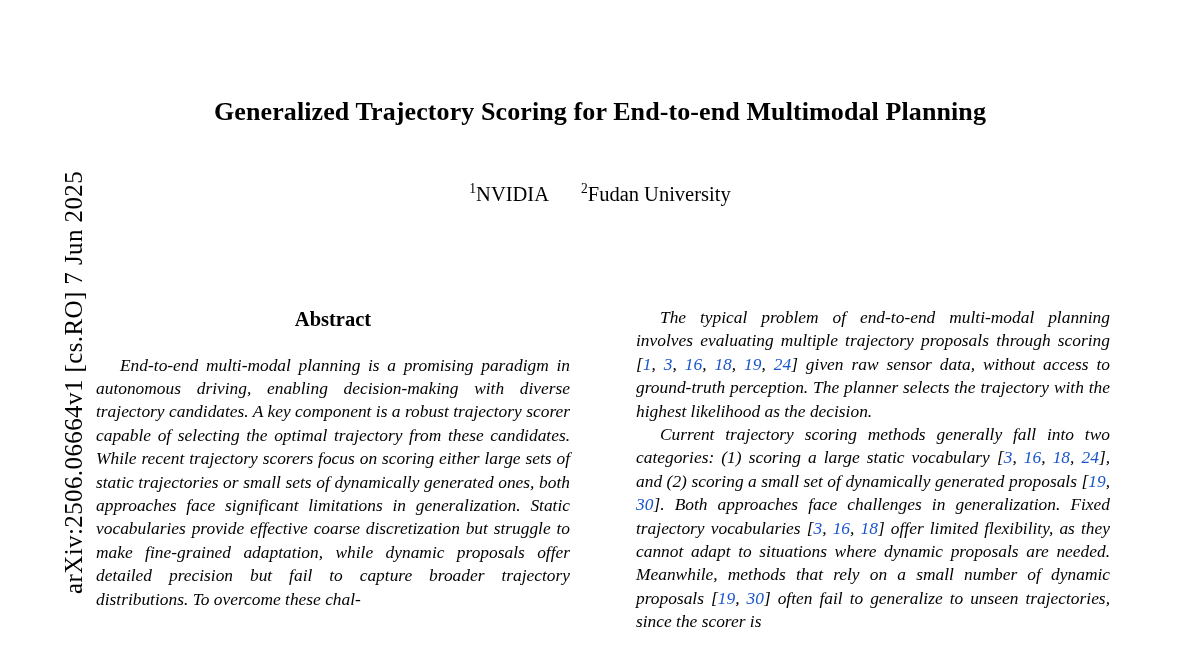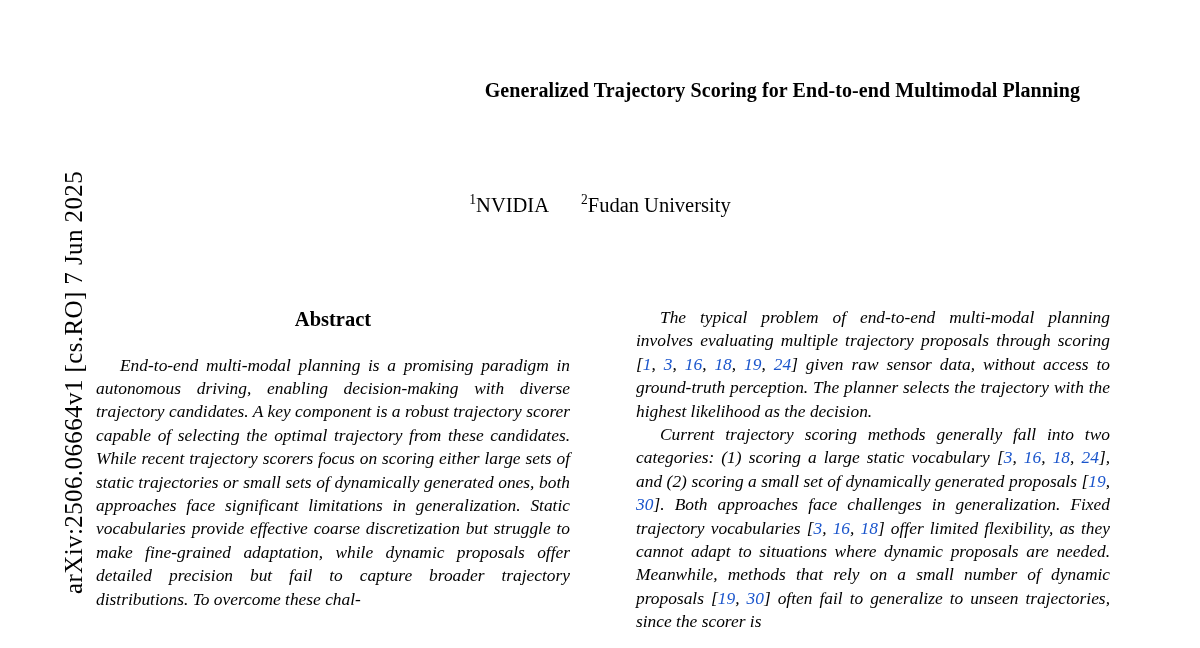--- a/index.html
+++ b/index.html
@@ -36,24 +36,24 @@
     position: absolute;
     left: 0;
     top: 0;
     width: 1200px;
     height: 648px;
   }
 
   .title {
     position: absolute;
     left: 120px;
-    top: 78px;
+    top: 96px;
     width: 960px;
-    text-align: right;
-    font-size: 20px;
+    text-align: center;
+    font-size: 26px;
     font-weight: bold;
     letter-spacing: 0.1px;
     line-height: 1.25;
   }
 
   .authors {
     position: absolute;
     left: 120px;
     top: 172px;
     width: 960px;
@@ -67,21 +67,21 @@
   .authors .name {
     display: inline-block;
     margin: 0 13px;
   }
   sup {
     font-size: 0.66em;
     vertical-align: super;
     line-height: 0;
   }
   .affil {
-    margin-top: 18px;
+    margin-top: 7px;
     font-size: 20.5px;
   }
   .affil .aff {
     display: inline-block;
     margin: 0 16px;
   }
 
   .columns {
     position: absolute;
     left: 0;

